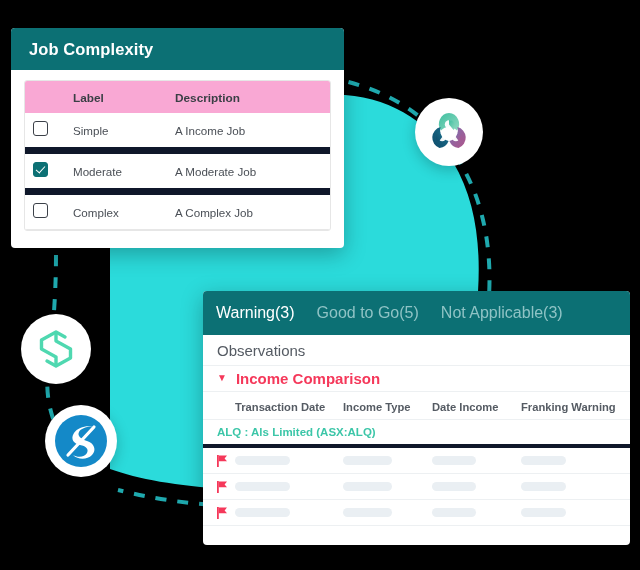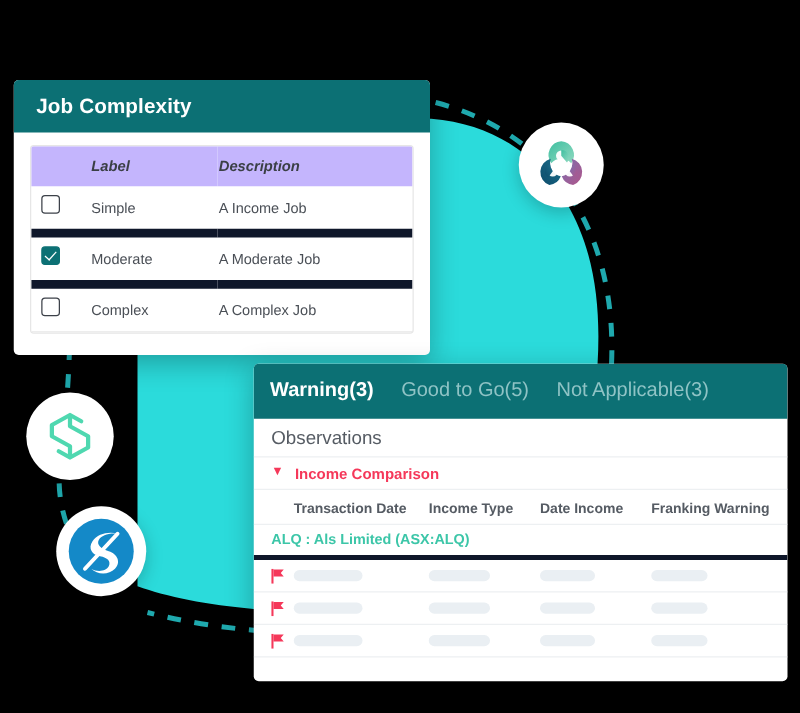--- a/index.html
+++ b/index.html
@@ -13,50 +13,50 @@
   #stage{position:absolute;inset:0;width:640px;height:570px;overflow:hidden;}
 
   
   .bg-svg{position:absolute;left:0;top:0;width:640px;height:570px;}
 
   
   .card{position:absolute;background:#ffffff;border-radius:4px;
         box-shadow:0 6px 22px rgba(0,0,0,.28);overflow:hidden;}
 
   
-  #jobCard{left:11px;top:28px;width:333px;height:220px;margin-top:36px;}
+  #jobCard{left:11px;top:28px;width:333px;height:220px;}
   .jc-header{height:42px;background:#0C7074;display:flex;align-items:center;padding:0 18px;}
   .jc-title{color:#ffffff;font-size:16.5px;font-weight:bold;letter-spacing:.1px;}
   .jc-table{width:100%;border-collapse:collapse;table-layout:fixed;}
-  .jc-table thead td{background:#c4b5fd;height:30px;vertical-align:middle;font-style:italic;}
+  .jc-table thead td{background:#f9a8d4;height:30px;vertical-align:middle;}
   .jc-th{font-size:11.8px;color:#3a3f45;font-weight:600;}
   .jc-table tbody tr{border-bottom:7px solid #0f172a;}
   .jc-table tbody tr:last-child{border-bottom:1px solid #E7E7E7;}
   .jc-table td{height:32px;vertical-align:middle;}
   .col-cb{width:38px;padding-left:8px;}
   .col-label{width:100px;}
   .cb{width:15px;height:15px;border:1.6px solid #3c4149;border-radius:3px;
       background:#fff;display:inline-block;box-sizing:border-box;}
   .cb.checked{background:#0C7074;border-color:#0C7074;position:relative;}
   .cb.checked::after{content:"";position:absolute;left:4px;top:1px;width:4px;height:8px;
       border:solid #fff;border-width:0 1.9px 1.9px 0;transform:rotate(42deg);}
   .jc-cell{font-size:11.6px;color:#4a4f56;}
   .jc-body-outer{border:1px solid #E6E6E6;border-radius:3px;overflow:hidden;margin:10px 13px 12px 13px;}
 
   
   #obsCard{left:203px;top:291px;width:427px;height:254px;}
   .ob-tabs{height:44px;background:#0C7074;display:flex;align-items:center;padding-left:13px;gap:22px;}
   .ob-tab{font-size:16px;color:#8FC3C5;white-space:nowrap;}
-  .ob-tab.active{color:#ffffff;font-weight:bold;}
+  .ob-tab.active{color:#ffffff;font-weight:normal;}
   .ob-subhead{height:30px;display:flex;align-items:center;padding-left:14px;
               border-bottom:1px solid #EDF0F2;font-size:15px;color:#555b63;}
   .ob-group{height:25px;display:flex;align-items:center;padding-left:14px;
             border-bottom:1px solid #EDF0F2;gap:9px;}
   .chev{color:#F5385A;font-size:10px;line-height:1;transform:translateY(-1px);}
-  .ob-group-label{color:#F5385A;font-size:12px;font-weight:600;}
+  .ob-group-label{color:#F5385A;font-size:15px;font-weight:600;}
   .ob-colrow{height:27px;display:flex;align-items:center;border-bottom:1px solid #EDF0F2;}
   .ob-col{font-size:11.2px;color:#555b63;font-weight:600;}
   .ob-ticker{height:24px;display:flex;align-items:center;padding-left:14px;
              border-bottom:4px solid #0f172a;color:#3CC6A8;font-size:11.5px;font-weight:600;}
   .ob-row{height:25px;display:flex;align-items:center;border-bottom:1px solid #EDF0F2;}
   .ob-row-last{height:28px;}
   .flagcell{width:32px;padding-left:14px;box-sizing:border-box;display:flex;align-items:center;}
   .pill{height:9px;border-radius:5px;background:#EAEFF3;}
   
   .c0{width:32px;flex:0 0 32px;}

